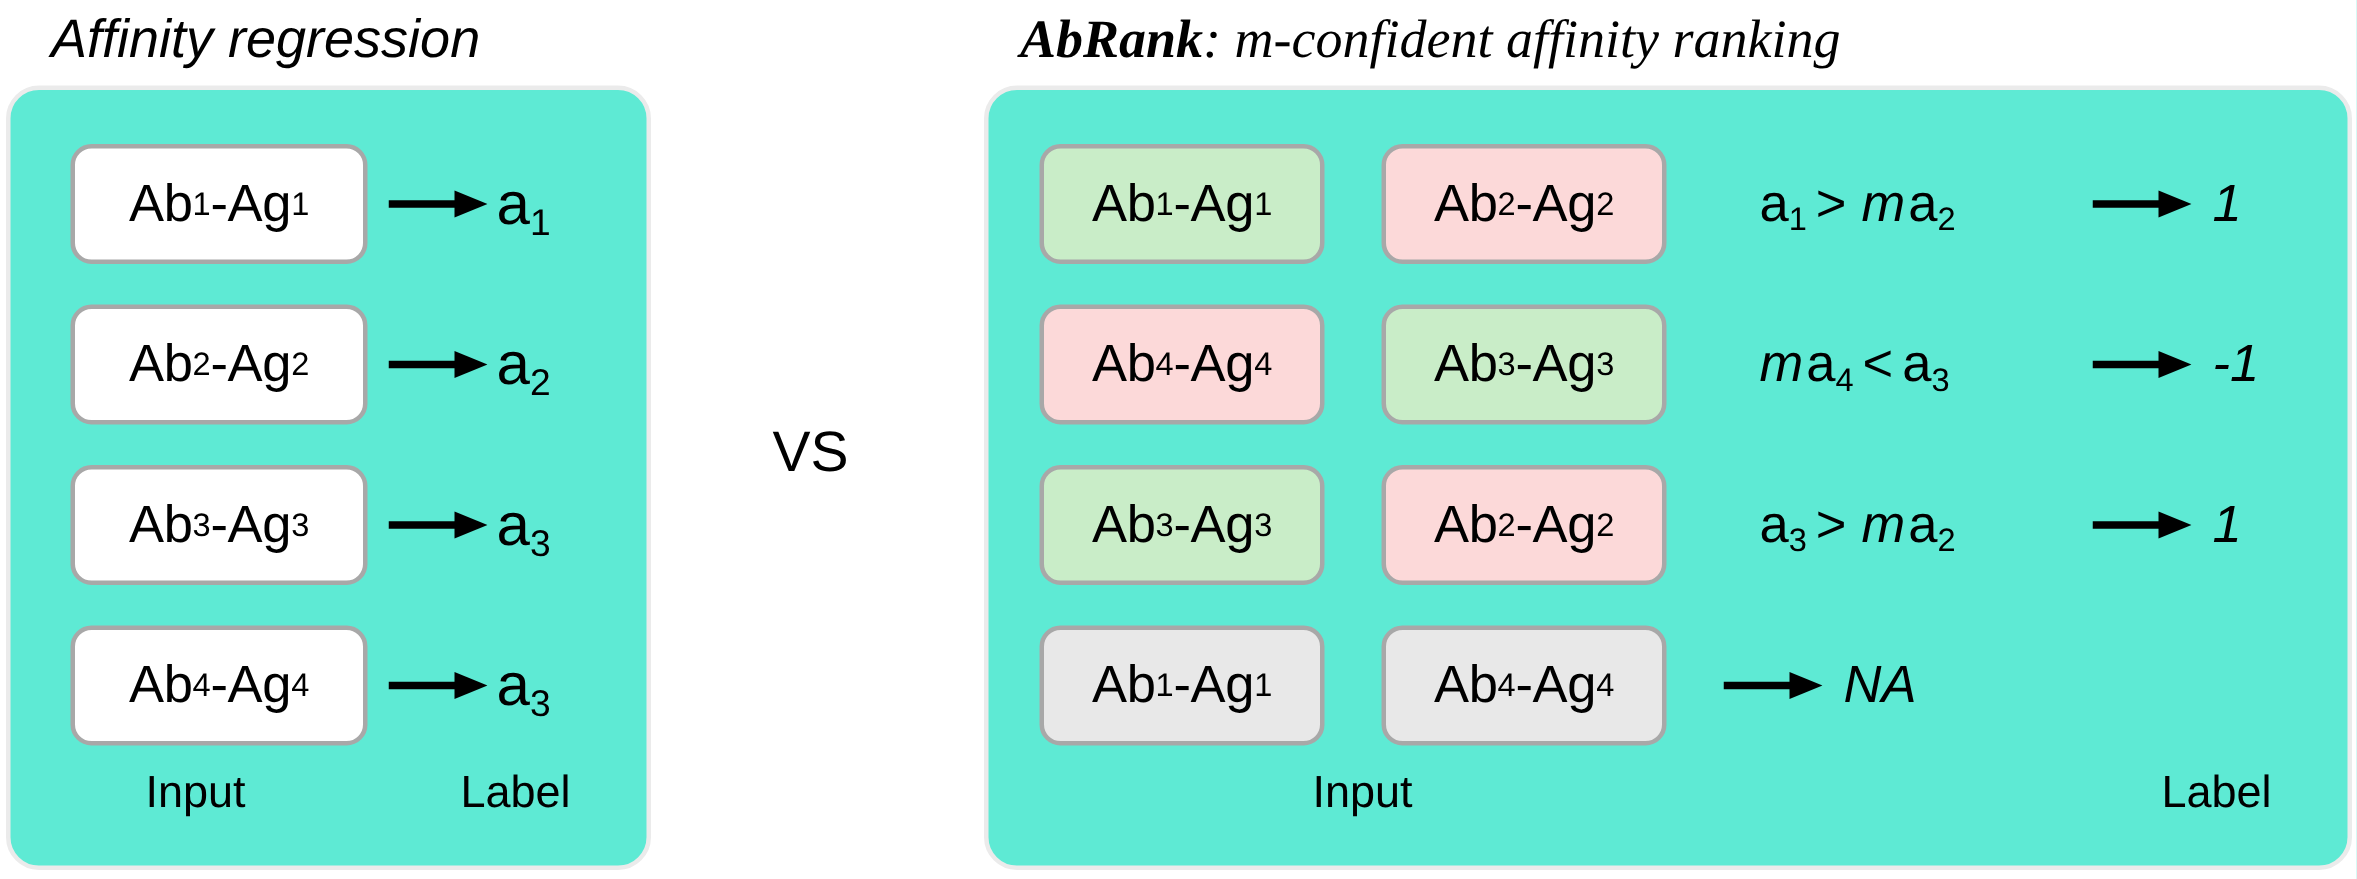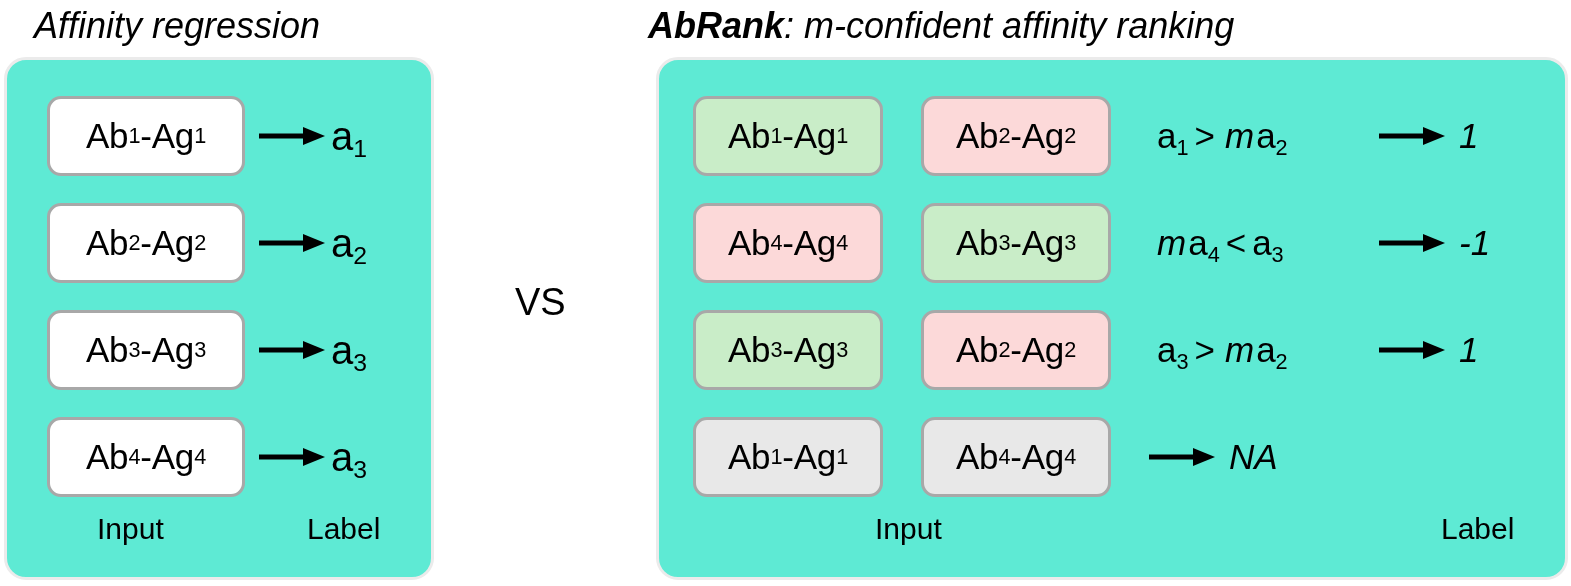--- a/index.html
+++ b/index.html
@@ -25,21 +25,21 @@
   
   .panel-title {
     position: absolute;
     font-style: italic;
     font-size: 36px;
     line-height: 48px;
     white-space: nowrap;
     color: #000;
   }
   #title-left  { left: 18px;  top: 2px; margin-left: 16px; }
-  #title-right { left: 648px; top: 2px; }
+  #title-right { left: 680px; top: 2px; font-family: Liberation Serif, serif; }
   .title-strong { font-weight: bold; font-style: italic; }
 
   
   .panel {
     position: absolute;
     background: #5eead4;
     border: 3px solid #ebebeb;
     border-radius: 22px;
     box-sizing: border-box;
   }
@@ -103,20 +103,21 @@
   .arrow svg { display: block; }
 
   
   .expr {
     font-size: 35px;
     white-space: nowrap;
     width: 230px;
     text-align: left;
     padding-left: 8px;
     box-sizing: border-box;
+    margin-left: 16px;
   }
   .expr .m { font-style: italic; padding: 0 2px 0 4px; }
   .expr .op { padding: 0 6px; }
 
   .value {
     font-style: italic;
     font-size: 35px;
     white-space: nowrap;
     min-width: 70px;
     text-align: left;

